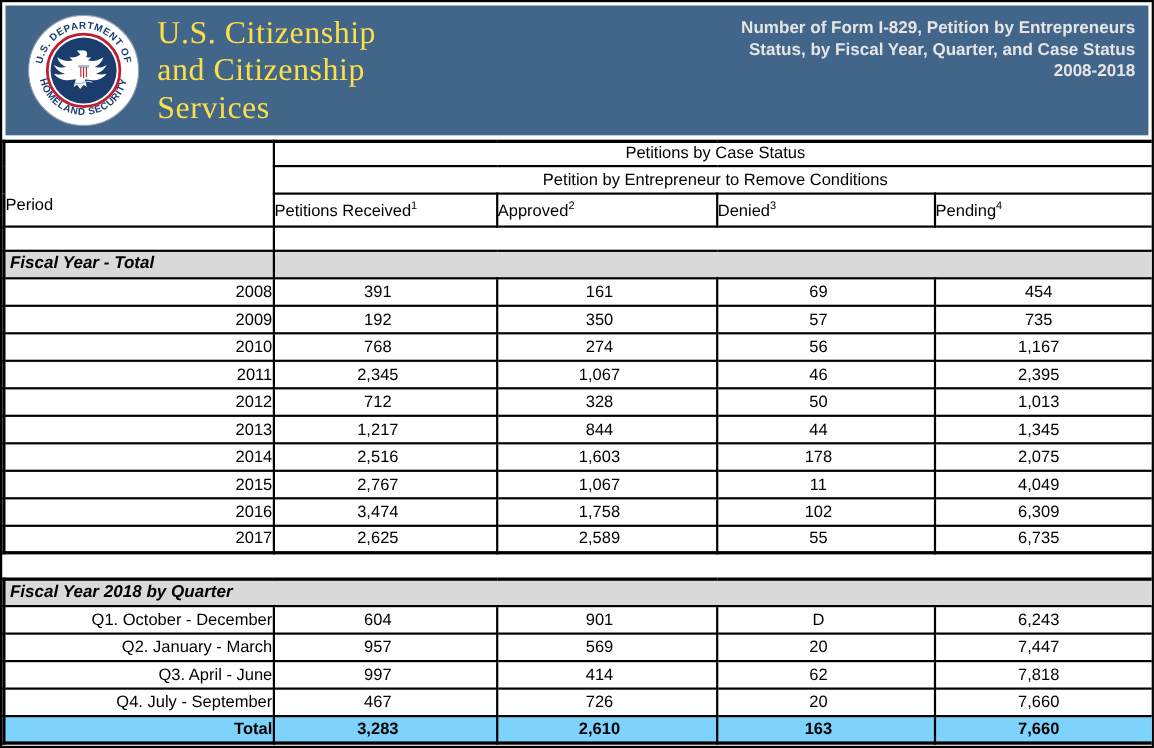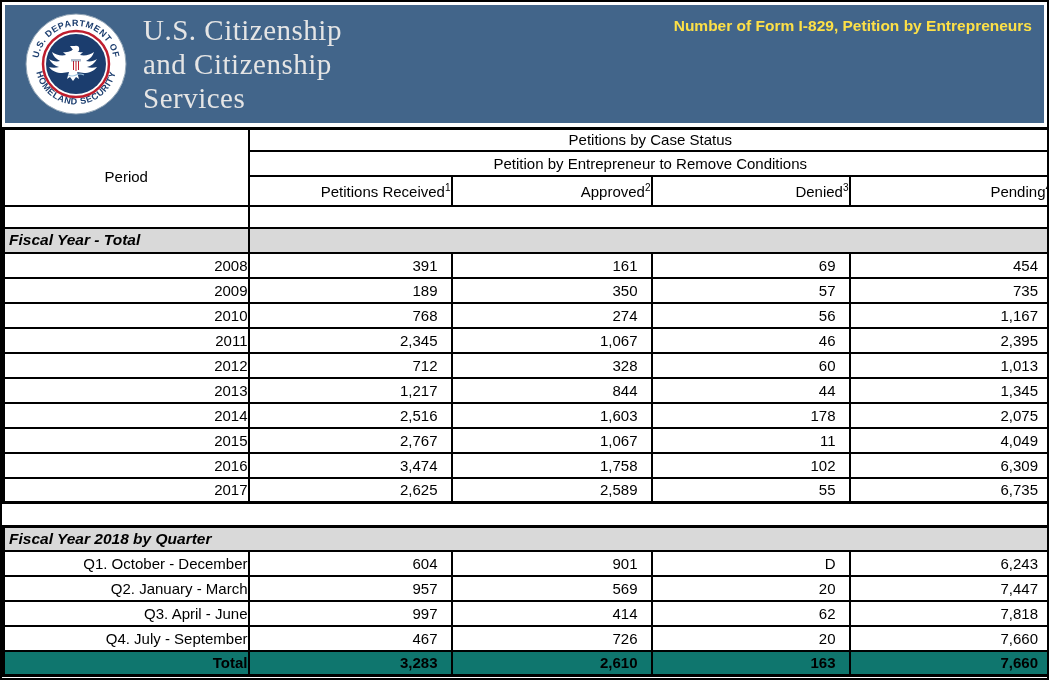--- a/index.html
+++ b/index.html
@@ -17,27 +17,27 @@
   
   .header {
     position: relative;
     margin: 3px 3px 0 3px;
     height: 118px;
     background: #42658a;
   }
   .seal { position: absolute; left: 20px; top: 8px; }
   .wordmark {
     position: absolute; left: 138px; top: 8px;
-    color: #e5e5e5;
+    color: #fde047;
     font-family: "Liberation Serif", serif;
     font-size: 29px; line-height: 34px; letter-spacing: 0.5px;
   }
   .report-title {
     position: absolute; right: 12px; top: 11px;
-    color: #fde047; text-align: right;
+    color: #e5e5e5; text-align: right;
     font-weight: bold; font-size: 15.5px; line-height: 19.5px;
   }
 
   
   .tables { margin-top: 4px; }
   table {
     border-collapse: collapse;
     table-layout: fixed;
     width: 1049px;
     font-size: 15px;
@@ -48,35 +48,35 @@
   tr.r-span1 { height: 22px; }
   tr.r-span2 { height: 25px; }
   tr.r-cols  { height: 30px; }
   tr.r-blank { height: 22px; }
   tr.r-sec   { height: 25px; }
   tr.r-data  { height: 25px; }
   tr.r-sec2  { height: 24px; }
   tr.r-total { height: 25px; }
 
   .center { text-align: center; }
-  .period-head { vertical-align: bottom; text-align: center; padding-bottom: 20px; }
-  .col-head { text-align: right; vertical-align: middle; margin-left: 36px; }
+  .period-head { vertical-align: bottom; text-align: left; padding-bottom: 10px; }
+  .col-head { text-align: left; vertical-align: middle; margin-left: 36px; }
   sup { font-size: 10px; }
 
   .sec {
     background: #d9d9d9;
     font-weight: bold; font-style: italic;
     font-size: 15.5px;
     padding-left: 4px;
   }
   .period { text-align: right; }
   .yr { padding-left: 46px; }
   .q  { padding-left: 32px; }
-  .num { text-align: right; padding-right: 13px; }
-  .total-cell { font-weight: bold; background: #0f766e; }
+  .num { text-align: center; padding-right: 13px; }
+  .total-cell { font-weight: bold; background: #7dd3fc; }
   .total-period { padding-left: 32px; }
 
   .gap { height: 21px; }
 </style>
 </head>
 <body>
 
 <div class="header" style="background-color: rgb(66, 101, 138);">
 
   <svg class="seal" width="102" height="102" viewBox="0 0 102 102">
@@ -104,20 +104,22 @@
   </svg>
 
   <div class="wordmark">
     <div>U.S. Citizenship</div>
     <div>and Citizenship</div>
     <div>Services</div>
   </div>
 
   <div class="report-title">
     <div>Number of Form I-829, Petition by Entrepreneurs</div>
+    <div>Status, by Fiscal Year, Quarter, and Case Status</div>
+    <div>2008-2018</div>
   </div>
 </div>
 
 <div class="tables">
 
   <table>
     <colgroup>
       <col style="width:245px">
         <col style="width:203px">
         <col style="width:200px">
@@ -150,21 +152,21 @@
     <tbody id="fy-rows">
         <tr class="r-data">
           <td class="period yr">2008</td>
           <td class="num">391</td>
           <td class="num">161</td>
           <td class="num">69</td>
           <td class="num">454</td>
         </tr>
         <tr class="r-data">
           <td class="period yr">2009</td>
-          <td class="num">189</td>
+          <td class="num">192</td>
           <td class="num">350</td>
           <td class="num">57</td>
           <td class="num">735</td>
         </tr>
         <tr class="r-data">
           <td class="period yr">2010</td>
           <td class="num">768</td>
           <td class="num">274</td>
           <td class="num">56</td>
           <td class="num">1,167</td>
@@ -173,21 +175,21 @@
           <td class="period yr">2011</td>
           <td class="num">2,345</td>
           <td class="num">1,067</td>
           <td class="num">46</td>
           <td class="num">2,395</td>
         </tr>
         <tr class="r-data">
           <td class="period yr">2012</td>
           <td class="num">712</td>
           <td class="num">328</td>
-          <td class="num">60</td>
+          <td class="num">50</td>
           <td class="num">1,013</td>
         </tr>
         <tr class="r-data">
           <td class="period yr">2013</td>
           <td class="num">1,217</td>
           <td class="num">844</td>
           <td class="num">44</td>
           <td class="num">1,345</td>
         </tr>
         <tr class="r-data">

